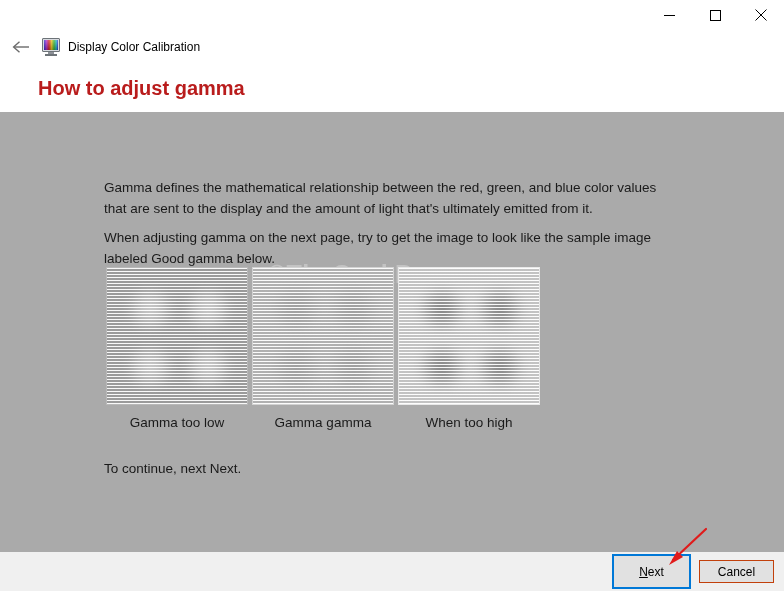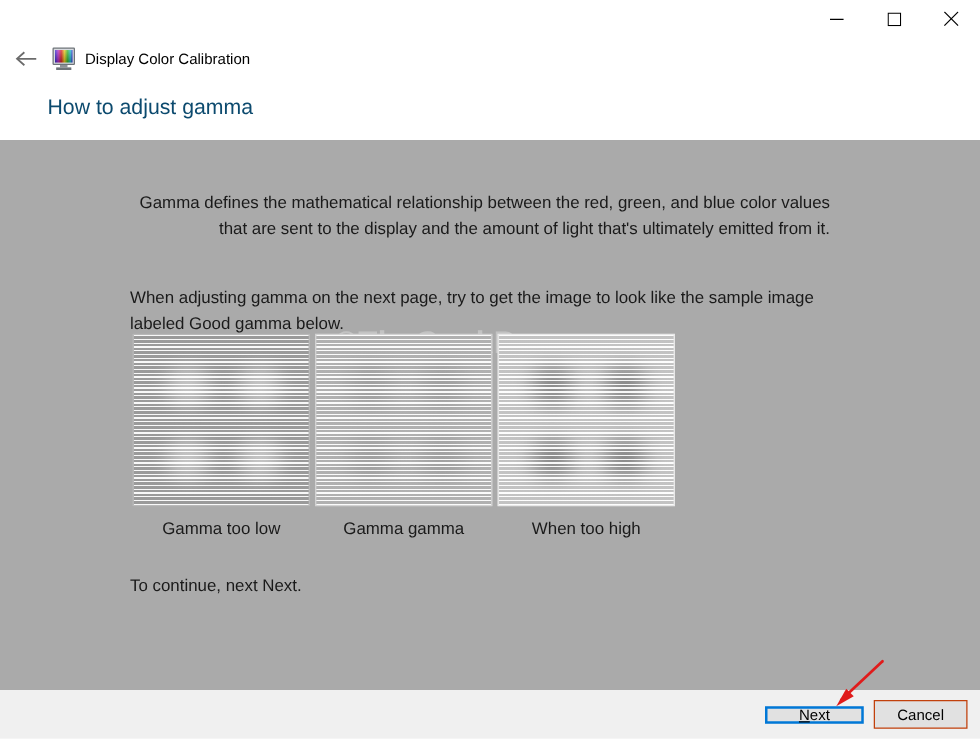--- a/index.html
+++ b/index.html
@@ -107,44 +107,44 @@
   }
 
   
   .heading-wrap {
     flex: 0 0 auto;
     padding: 14px 0 0 38px;
     height: 50px;
     box-sizing: border-box;
   }
   .heading {
-    font-size: 17px;
-    color: #0c4a6e;
-    font-weight: normal;
+    font-size: 20px;
+    color: #b91c1c;
+    font-weight: bold;
     margin: 0;
     line-height: 1.2;
   }
 
   
   .content {
     flex: 1 1 auto;
     background: #aaaaaa;
     position: relative;
     overflow: hidden;
   }
 
   .body-text {
     position: absolute;
     left: 104px;
     width: 560px;
     font-size: 13.5px;
     color: #1a1a1a;
     line-height: 1.55;
   }
-  .para1 { top: 40px; text-align: right; }
+  .para1 { top: 66px; }
   .para2 { top: 116px; }
   .para3 { top: 347px; }
 
   
   .samples {
     position: absolute;
     top: 155px;
     left: 104px;
     width: 560px;
     display: flex;
@@ -248,21 +248,21 @@
     min-width: 75px;
     padding: 0 10px;
     box-sizing: border-box;
     cursor: default;
     display: inline-flex;
     align-items: center;
     justify-content: center;
   }
   .btn.default {
     border: 2px solid #0078d7;
-    height: 14px;
+    height: 35px;
     min-width: 79px;
     margin-right: 8px;
   }
   .btn u { text-decoration: underline; }
 
   
   .annot-arrow {
     position: absolute;
     left: 663px;
     top: 527px;

